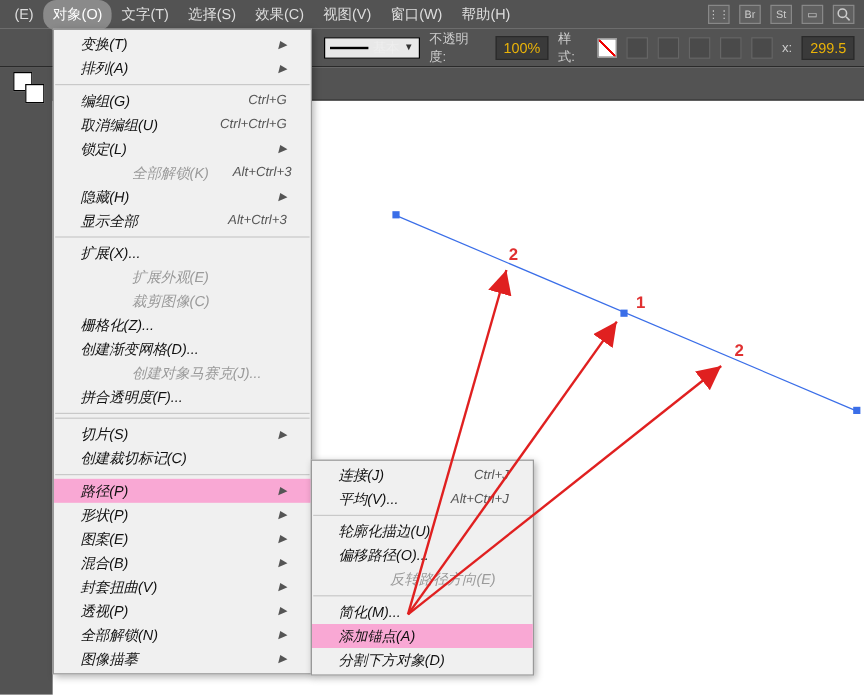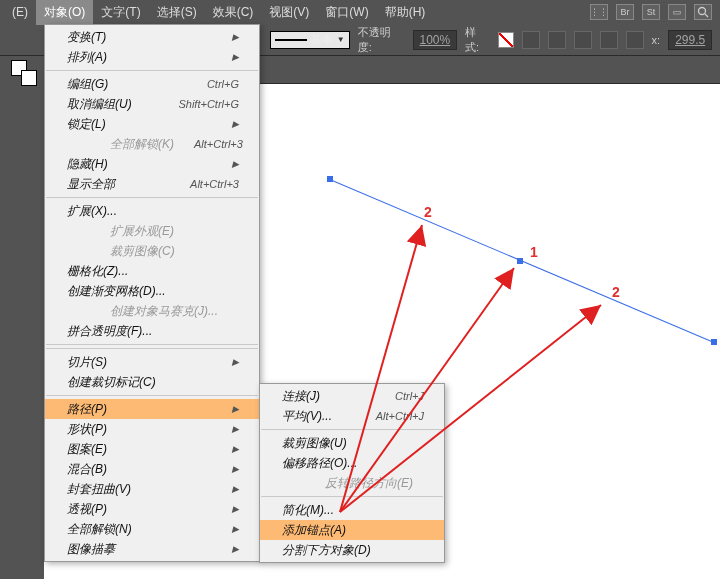--- a/index.html
+++ b/index.html
@@ -22,20 +22,21 @@
     position: relative;
     z-index: 1;
   }
   .menu-item {
     padding: 4px 8px;
     cursor: default;
   }
   .menu-item.active {
     background: #8a8a8a;
     color: #fff;
+    border-radius: 11px;
   }
   .toolbar-right {
     position: absolute;
     right: 8px;
     display: flex;
     gap: 8px;
     align-items: center;
     color: #ccc;
   }
   .tb-icon {
@@ -66,27 +67,26 @@
     align-items: center;
     padding: 0 4px;
   }
   .stroke-line {
     flex: 1; height: 2px; background: #000; margin-right: 4px;
   }
   .dash { color: #eee; font-size: 11px; }
   .lbl { color: #ccc; font-size: 11px; }
   .num-field {
     background: #3a3a3a;
-    color: #a3a3a3;
+    color: #eab308;
     padding: 2px 6px;
     border: 1px solid #2a2a2a;
     min-width: 40px;
     text-align: left;
     display: inline-block;
-    text-decoration: underline;
   }
   .swatch {
     width: 16px; height: 16px;
     background: #fff;
     border: 1px solid #888;
     position: relative;
   }
   .swatch.diagonal::after {
     content: "";
     position: absolute;
@@ -164,21 +164,21 @@
     justify-content: space-between;
     align-items: center;
     padding: 2px 20px 2px 22px;
     line-height: 16px;
     color: #111;
     white-space: nowrap;
     position: relative;
     font-style: italic;
   }
   .dd-row.disabled { color: #9a9a9a; margin-left: 43px; }
-  .dd-row.highlight { background: #fdba74; }
+  .dd-row.highlight { background: #f9a8d4; }
   .dd-row .arrow {
     font-size: 9px;
     color: #555;
     margin-left: 10px;
   }
   .dd-row .shortcut {
     color: #555;
     font-size: 11px;
     margin-left: 20px;
   }
@@ -280,21 +280,21 @@
       <span>排列(A)</span>
       <span class="arrow">▶</span>
     </div>
     <div class="dd-sep"></div>
     <div class="dd-row">
       <span>编组(G)</span>
       <span class="shortcut">Ctrl+G</span>
     </div>
     <div class="dd-row">
       <span>取消编组(U)</span>
-      <span class="shortcut">Shift+Ctrl+G</span>
+      <span class="shortcut">Ctrl+Ctrl+G</span>
     </div>
     <div class="dd-row">
       <span>锁定(L)</span>
       <span class="arrow">▶</span>
     </div>
     <div class="dd-row disabled">
       <span>全部解锁(K)</span>
       <span class="shortcut">Alt+Ctrl+3</span>
     </div>
     <div class="dd-row">
@@ -375,21 +375,21 @@
     <div class="dd-row">
       <span>连接(J)</span>
       <span class="shortcut">Ctrl+J</span>
     </div>
     <div class="dd-row">
       <span>平均(V)...</span>
       <span class="shortcut">Alt+Ctrl+J</span>
     </div>
     <div class="dd-sep"></div>
     <div class="dd-row">
-      <span>裁剪图像(U)</span>
+      <span>轮廓化描边(U)</span>
     </div>
     <div class="dd-row">
       <span>偏移路径(O)...</span>
     </div>
     <div class="dd-row disabled">
       <span>反转路径方向(E)</span>
     </div>
     <div class="dd-sep"></div>
     <div class="dd-row">
       <span>简化(M)...</span>

